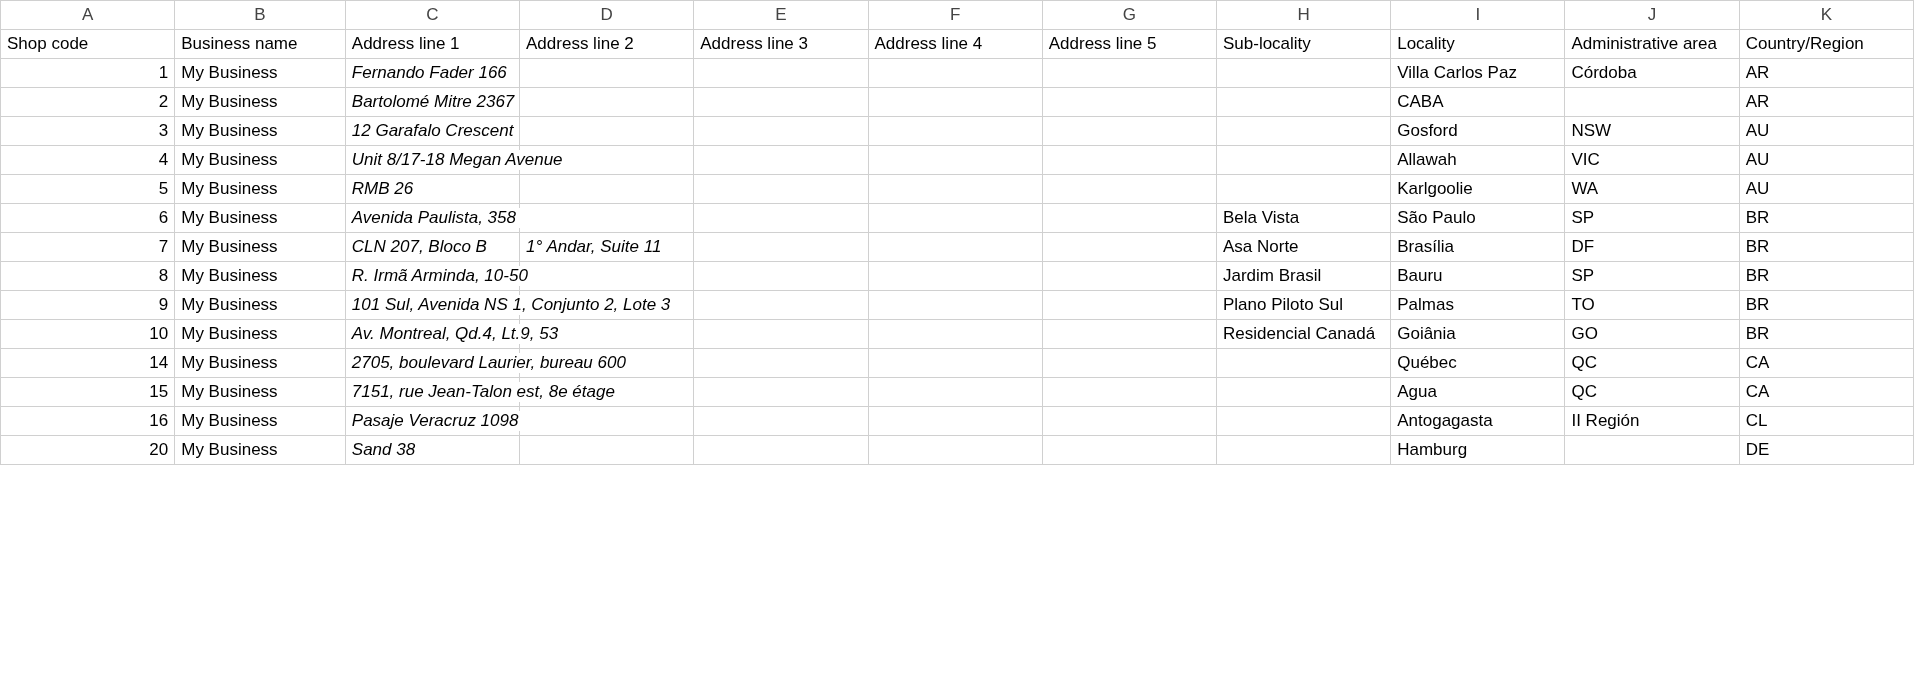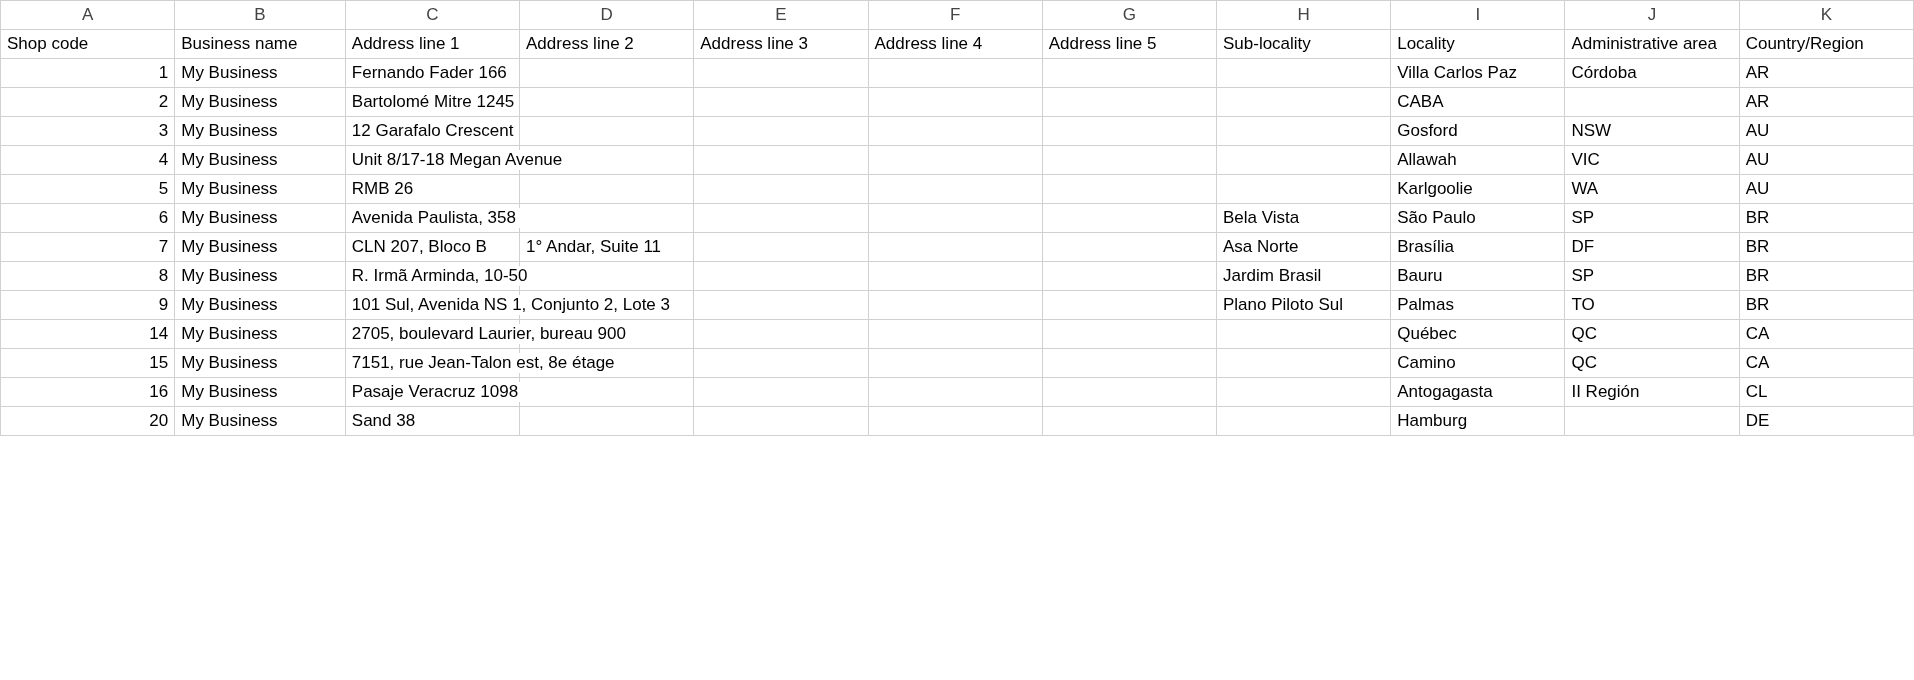--- a/index.html
+++ b/index.html
@@ -30,20 +30,21 @@
     text-align: center;
     background: #fff;
     color: #444;
   }
   .num {
     text-align: right;
   }
   
   td.spill {
     overflow: visible;
+    font-style: italic;
   }
   td.spill > span {
     position: absolute;
     left: 6px;
     top: 50%;
     transform: translateY(-50%);
     white-space: nowrap;
     background: #fff;
     padding-right: 4px;
     z-index: 1;
@@ -119,21 +120,21 @@
         <td></td>
         <td></td>
         <td>Villa Carlos Paz</td>
         <td>Córdoba</td>
         <td>AR</td>
       </tr>
       <tr>
         <td class="num">2</td>
         <td>My Business</td>
         <td class="spill">
-          <span>Bartolomé Mitre 1245</span>
+          <span>Bartolomé Mitre 2367</span>
         </td>
         <td></td>
         <td></td>
         <td></td>
         <td></td>
         <td></td>
         <td>CABA</td>
         <td></td>
         <td>AR</td>
       </tr>
@@ -238,24 +239,39 @@
         <td></td>
         <td></td>
         <td></td>
         <td></td>
         <td>Plano Piloto Sul</td>
         <td>Palmas</td>
         <td>TO</td>
         <td>BR</td>
       </tr>
       <tr>
+        <td class="num">10</td>
+        <td>My Business</td>
+        <td class="spill">
+          <span>Av. Montreal, Qd.4, Lt.9, 53</span>
+        </td>
+        <td></td>
+        <td></td>
+        <td></td>
+        <td></td>
+        <td>Residencial Canadá</td>
+        <td>Goiânia</td>
+        <td>GO</td>
+        <td>BR</td>
+      </tr>
+      <tr>
         <td class="num">14</td>
         <td>My Business</td>
         <td class="spill">
-          <span>2705, boulevard Laurier, bureau 900</span>
+          <span>2705, boulevard Laurier, bureau 600</span>
         </td>
         <td></td>
         <td></td>
         <td></td>
         <td></td>
         <td></td>
         <td>Québec</td>
         <td>QC</td>
         <td>CA</td>
       </tr>
@@ -263,21 +279,21 @@
         <td class="num">15</td>
         <td>My Business</td>
         <td class="spill">
           <span>7151, rue Jean-Talon est, 8e étage</span>
         </td>
         <td></td>
         <td></td>
         <td></td>
         <td></td>
         <td></td>
-        <td>Camino</td>
+        <td>Agua</td>
         <td>QC</td>
         <td>CA</td>
       </tr>
       <tr>
         <td class="num">16</td>
         <td>My Business</td>
         <td class="spill">
           <span>Pasaje Veracruz 1098</span>
         </td>
         <td></td>

